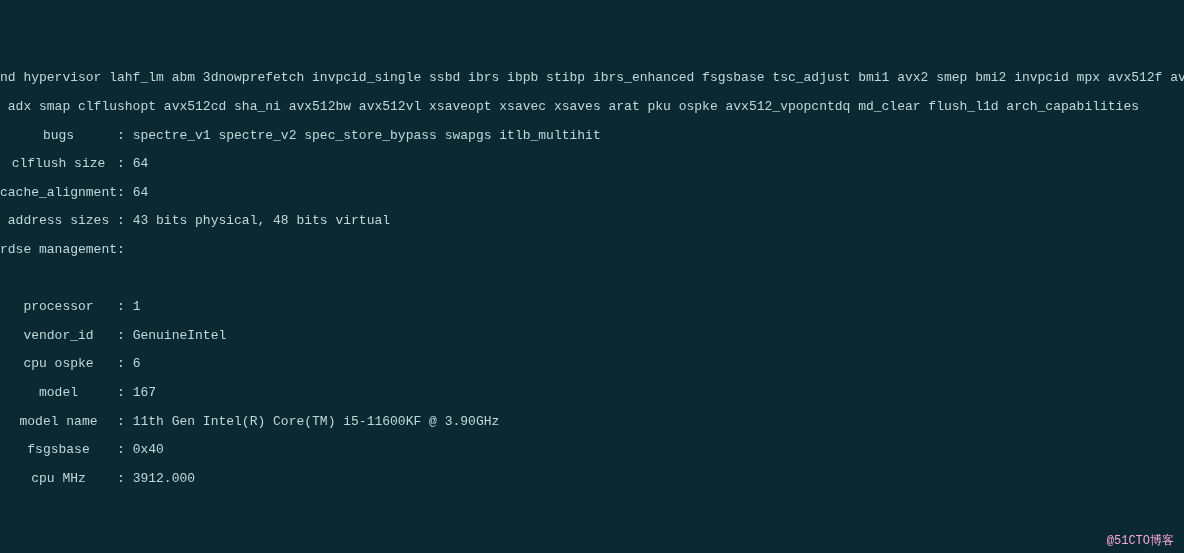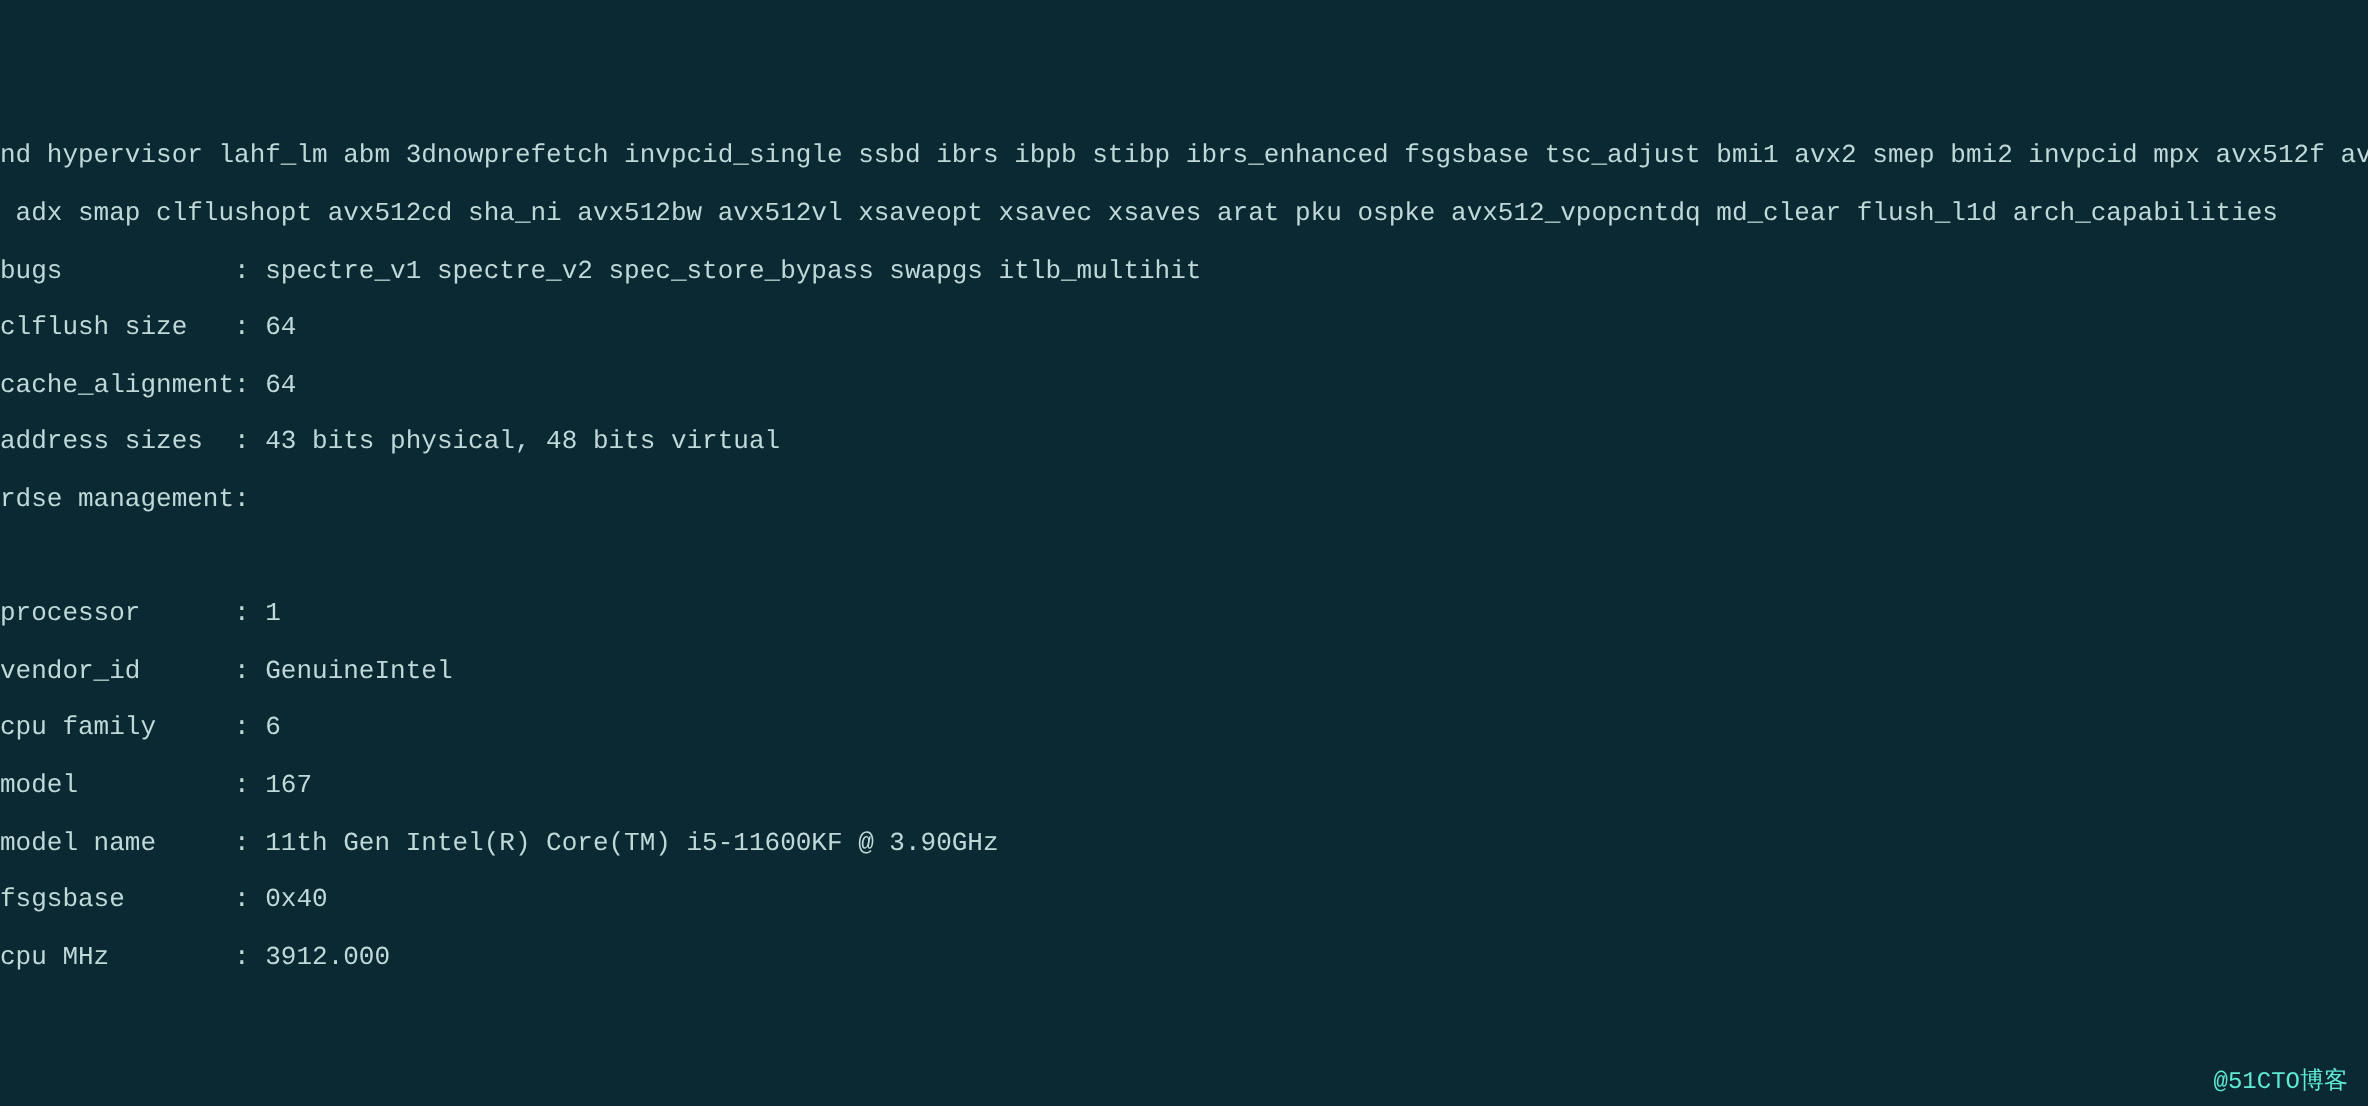--- a/index.html
+++ b/index.html
@@ -22,46 +22,47 @@
     }
     .terminal {
       padding: 0;
     }
     .line {
       white-space: pre;
     }
     .kv-key {
       display: inline-block;
       width: 15ch;
+      text-align: center;
     }
     .watermark {
       position: absolute;
       bottom: 5px;
       right: 10px;
-      color: #5eead4;
+      color: #f9a8d4;
       font-size: 12px;
     }
   </style>
 </head>
 <body>
 
 
 
 <div class="terminal">
 <div class="line">nd hypervisor lahf_lm abm 3dnowprefetch invpcid_single ssbd ibrs ibpb stibp ibrs_enhanced fsgsbase tsc_adjust bmi1 avx2 smep bmi2 invpcid mpx avx512f avx512dq rdse</div>
 <div class="line"> adx smap clflushopt avx512cd sha_ni avx512bw avx512vl xsaveopt xsavec xsaves arat pku ospke avx512_vpopcntdq md_clear flush_l1d arch_capabilities</div>
 <div class="line"><span class="kv-key">bugs</span>: <span>spectre_v1 spectre_v2 spec_store_bypass swapgs itlb_multihit</span></div>
 <div class="line"><span class="kv-key">clflush size</span>: <span>64</span></div>
 <div class="line"><span class="kv-key">cache_alignment</span>: <span>64</span></div>
 <div class="line"><span class="kv-key">address sizes</span>: <span>43 bits physical, 48 bits virtual</span></div>
 <div class="line"><span>rdse management</span>:<span></span></div>
 <div class="line">&nbsp;</div>
 <div class="line"><span class="kv-key">processor</span>: <span>1</span></div>
 <div class="line"><span class="kv-key">vendor_id</span>: <span>GenuineIntel</span></div>
-<div class="line"><span class="kv-key">cpu family</span>: <span>6</span></div>
+<div class="line"><span class="kv-key">cpu ospke</span>: <span>6</span></div>
 <div class="line"><span class="kv-key">model</span>: <span>167</span></div>
 <div class="line"><span class="kv-key">model name</span>: <span>11th Gen Intel(R) Core(TM) i5-11600KF @ 3.90GHz</span></div>
 <div class="line"><span class="kv-key">fsgsbase</span>: <span>0x40</span></div>
 <div class="line"><span class="kv-key">cpu MHz</span>: <span>3912.000</span></div>
 
 
 
 
 
 

